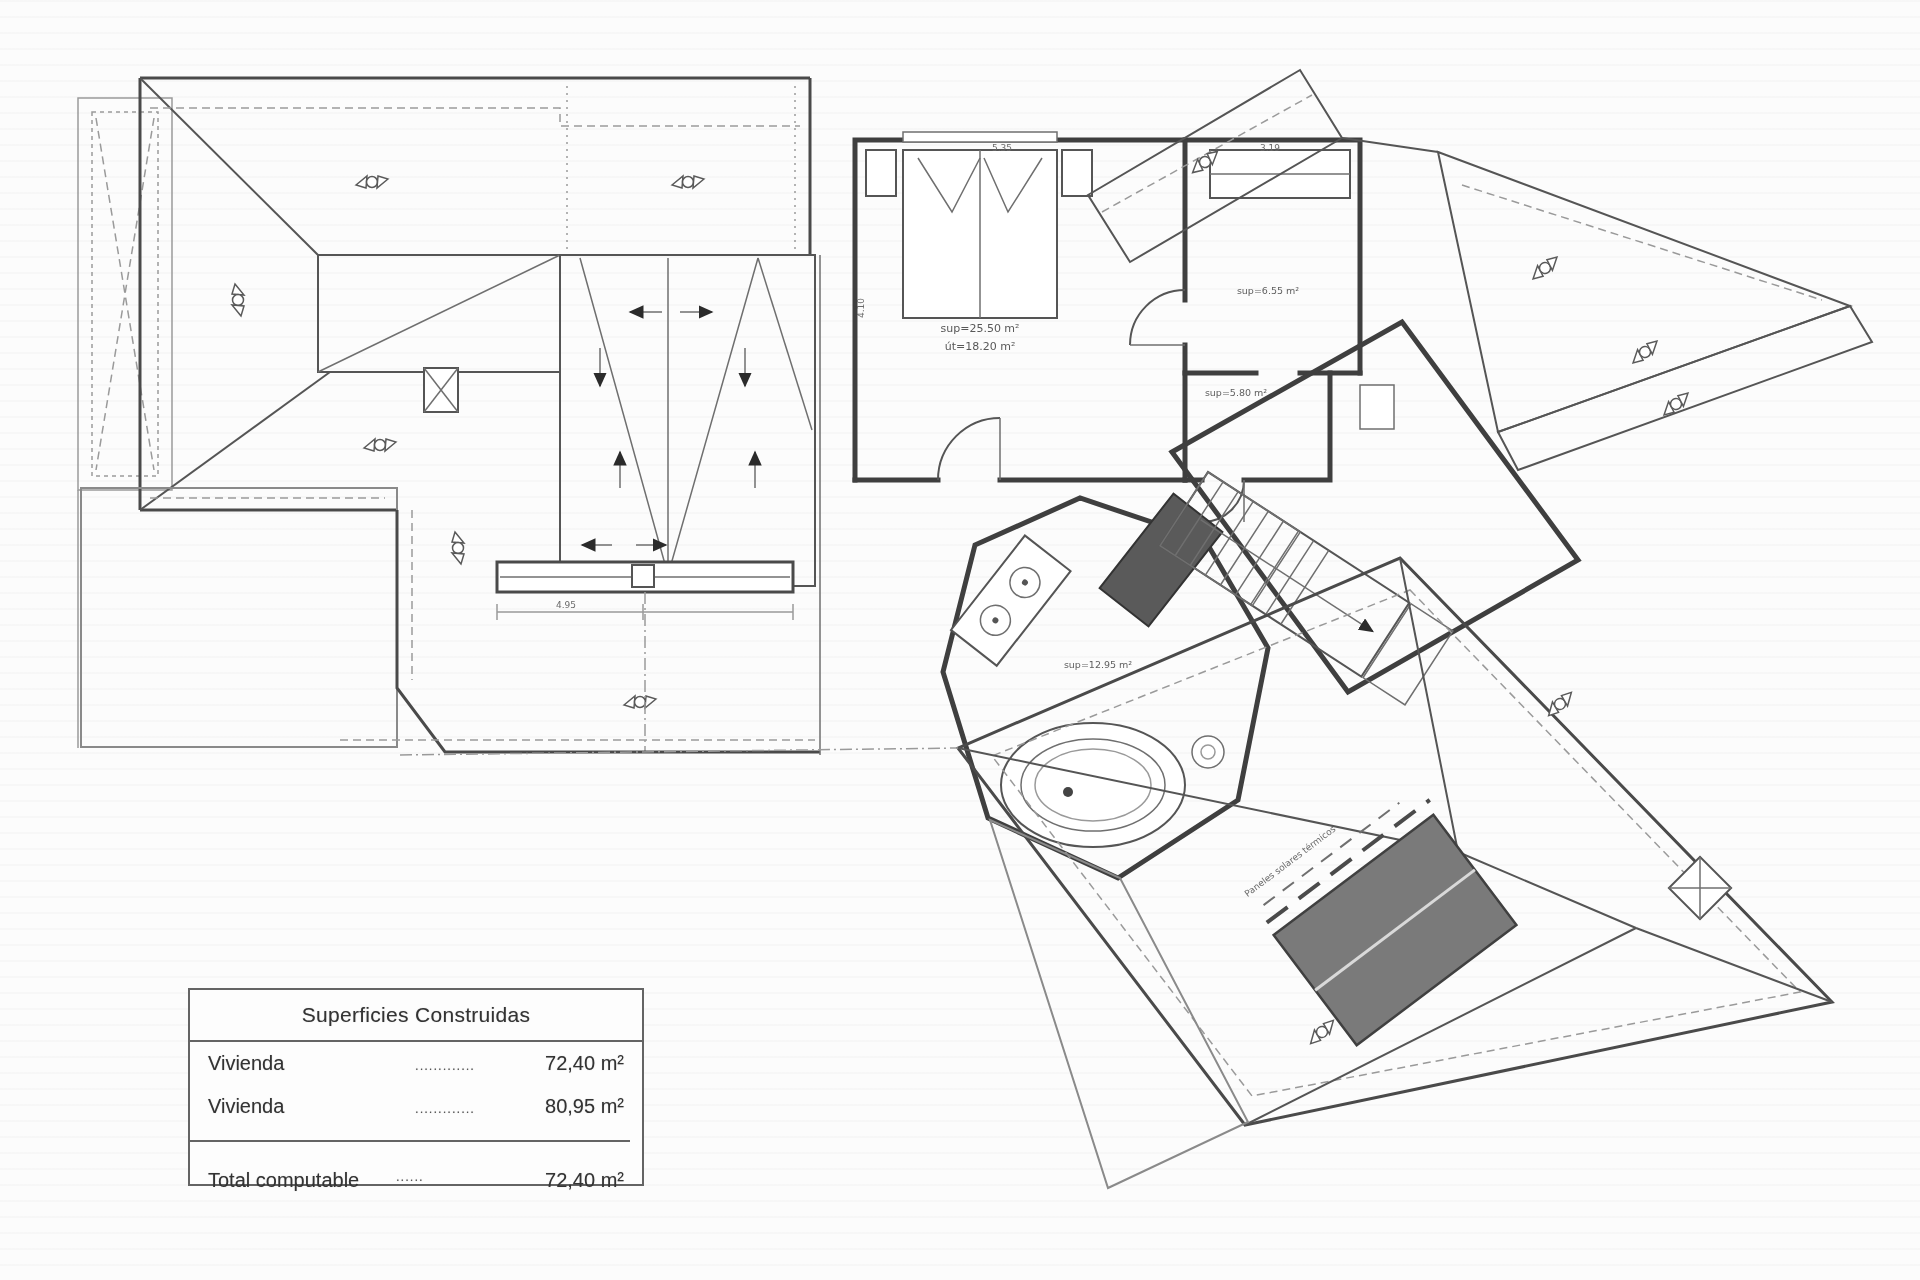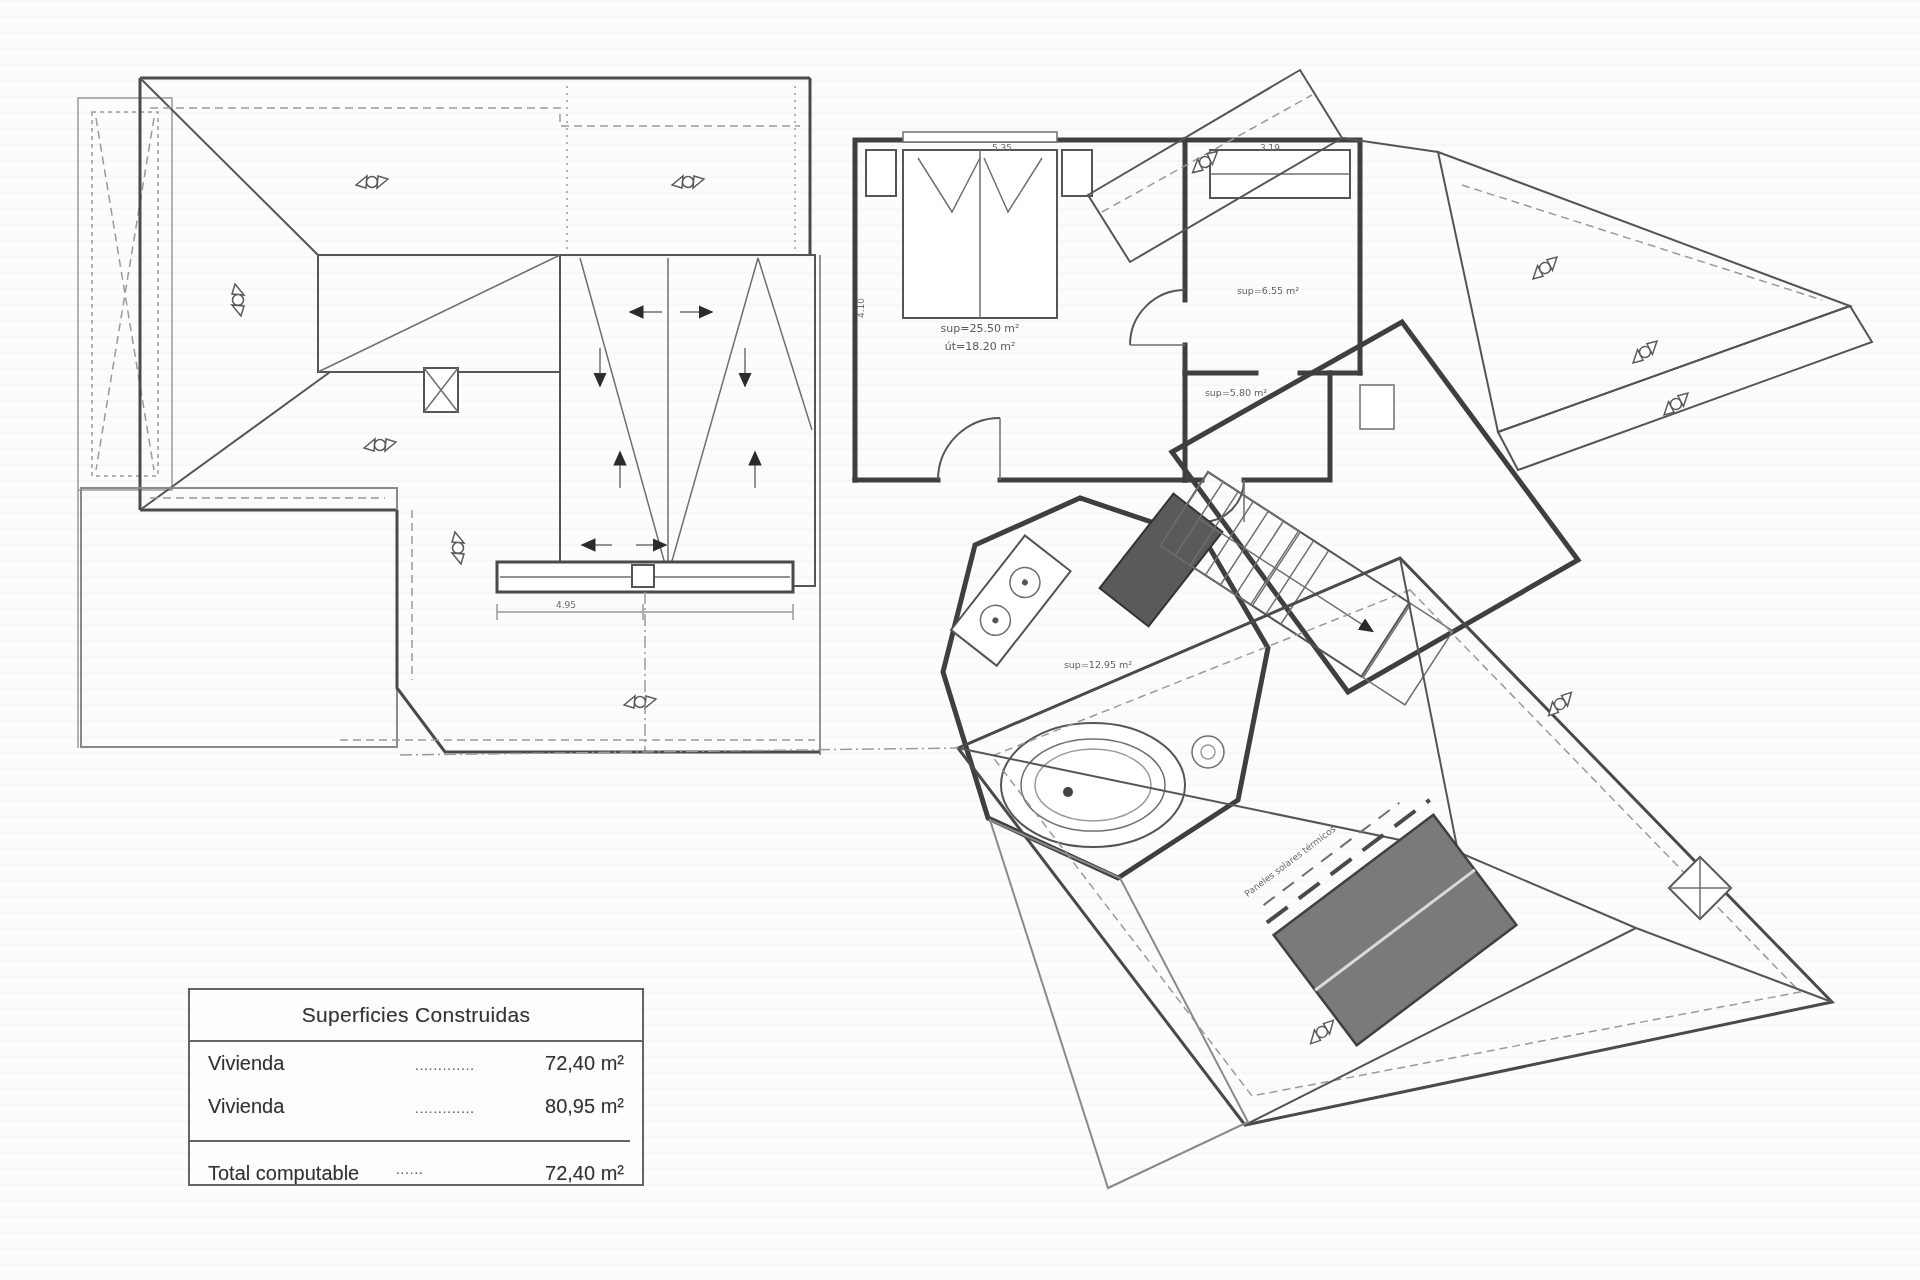--- a/index.html
+++ b/index.html
@@ -35,21 +35,21 @@
   .legend .hd{
     height:50px;display:flex;align-items:center;justify-content:center;
     border-bottom:2px solid #646464;font-size:21px;letter-spacing:.3px;
   }
   .legend .rows{padding:10px 18px 0 18px;}
   .legend .row{display:flex;align-items:baseline;font-size:20px;height:43px;}
   .legend .row .lab{width:150px;}
   .legend .row .lead{flex:1;text-align:center;font-size:13px;color:#555;letter-spacing:1px;overflow:hidden;white-space:nowrap;}
   .legend .row .val{width:92px;text-align:right;}
   .legend .sep{border-top:2px solid #646464;margin:2px 12px 0 0;}
-  .legend .total{display:flex;align-items:flex-start;font-size:20px;margin-top:20px;padding:0 18px;}
+  .legend .total{display:flex;align-items:flex-start;font-size:20px;margin-top:27px;padding:0 18px;}
   .legend .total .lab{width:188px;}
   .legend .total .lead{flex:1;font-size:13px;color:#555;letter-spacing:1px;}
   .legend .total .val{width:92px;text-align:right;}
 </style>
 </head>
 <body>
 
 <div class="canvas">
 
 <svg width="1920" height="1280" viewBox="0 0 1920 1280">

